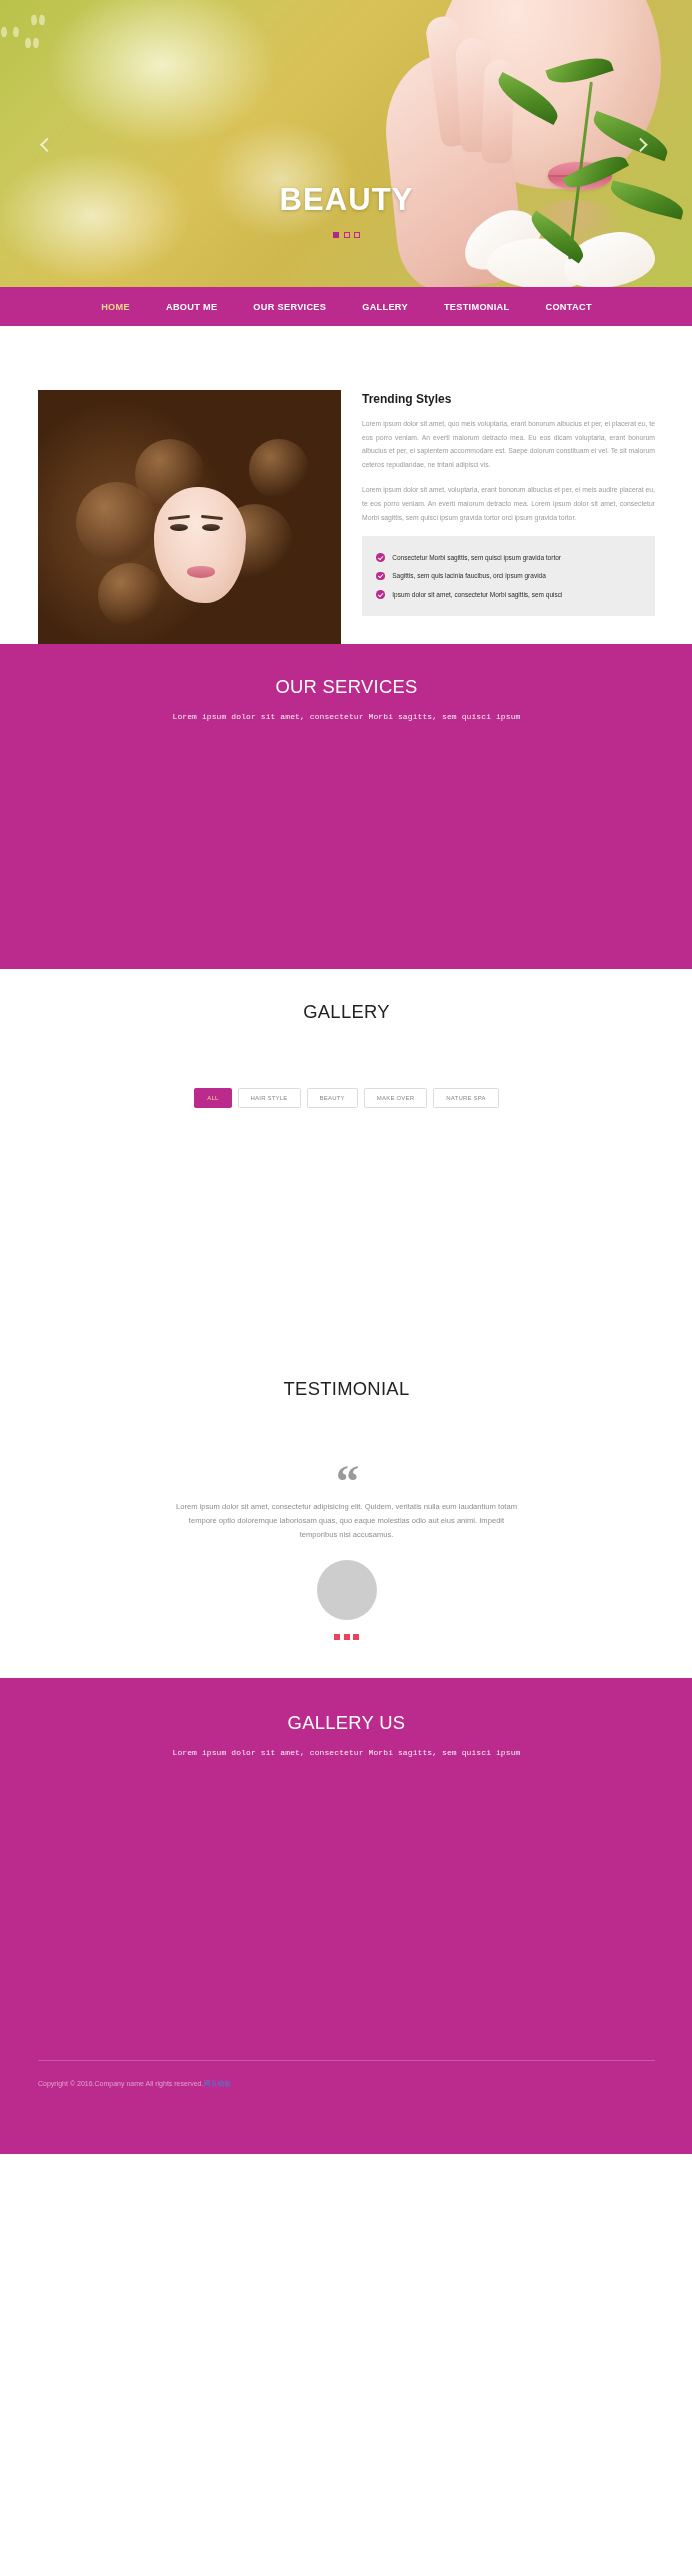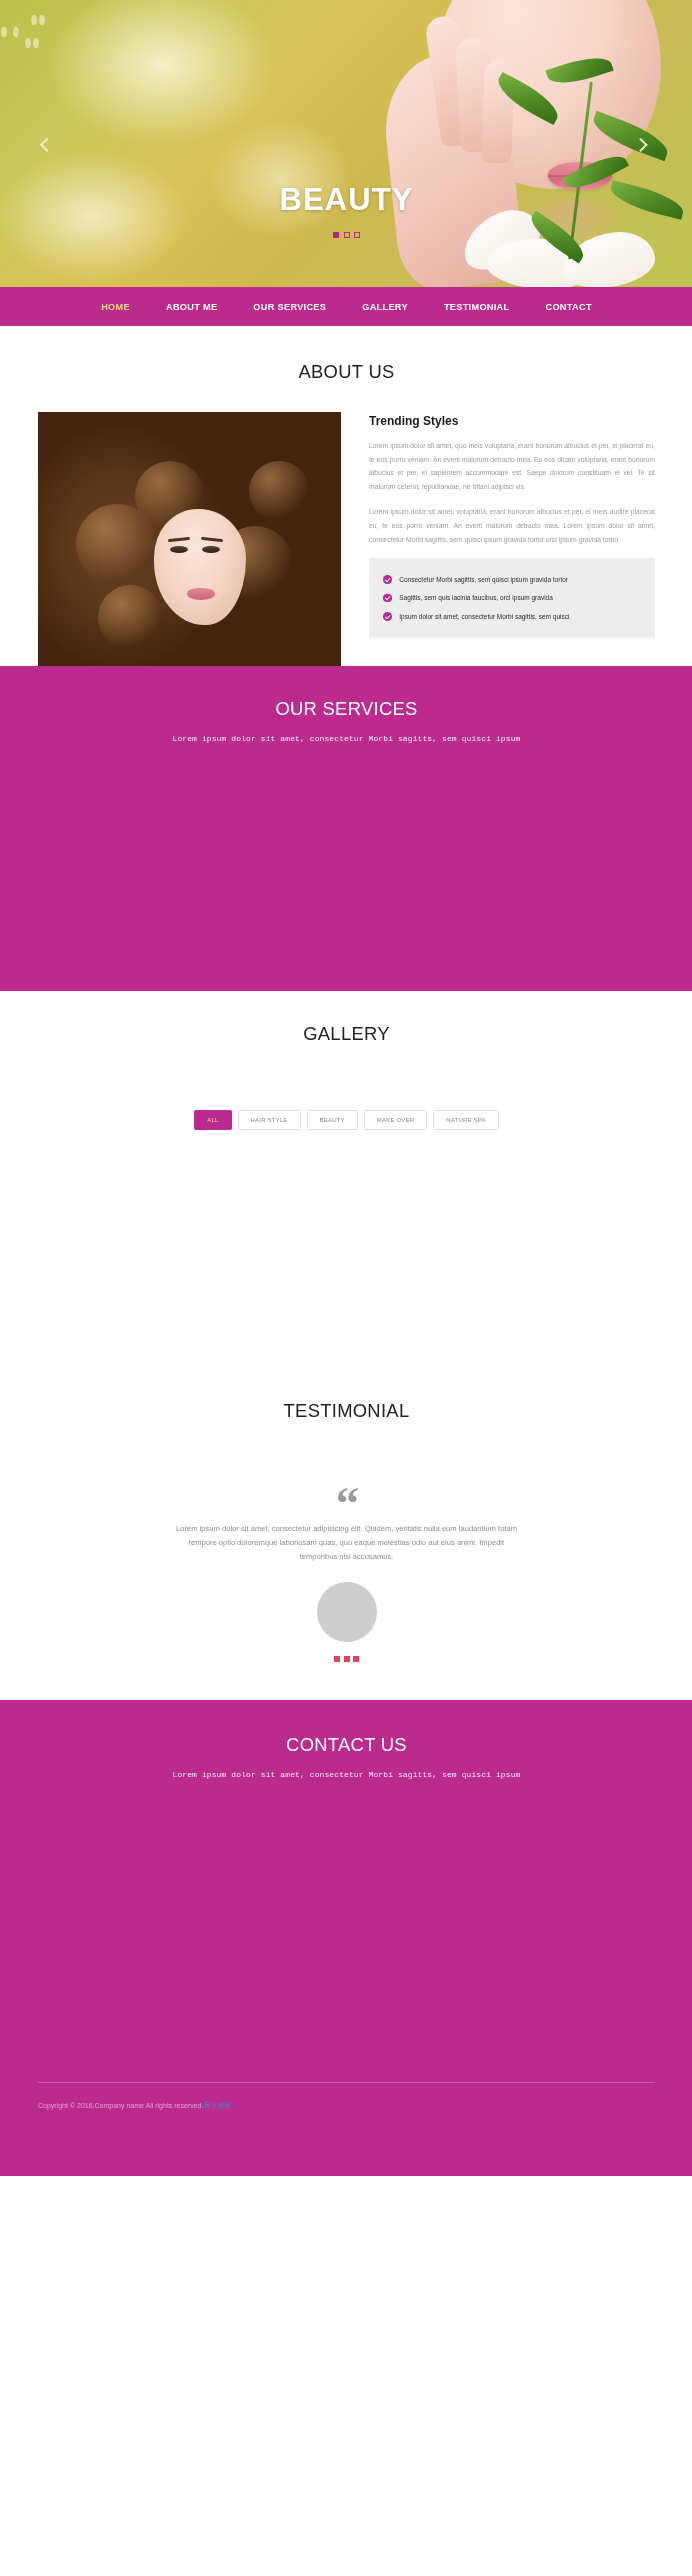--- a/index.html
+++ b/index.html
@@ -157,21 +157,21 @@
   }
   .sec-title.light { color:#ffffff; }
   .sec-sub {
     text-align:center; margin-top:14px;
     font-family:Liberation Mono, monospace;
     font-size:8px; color:rgba(255,255,255,.92); letter-spacing:0.1px;
   }
 
   
   .about { background:#fff; padding:35px 0 0; }
-  .about-grid { display:flex; gap:28px; margin-top:29px; align-items:flex-start; }
+  .about-grid { display:flex; gap:21px; margin-top:29px; align-items:flex-start; }
   .about-photo {
     width:303px; height:254px; flex:0 0 303px; overflow:hidden; position:relative;
     background:linear-gradient(160deg,#f7f5f4 0%, #efe9e6 100%);
   }
   .hair {
     position:absolute; left:0; top:0; width:100%; height:100%;
     background:
       radial-gradient(ellipse 108px 124px at 81px 135px, #6d4526 0%, #5a3518 55%, #43250f 100%),
       radial-gradient(ellipse 92px 103px at 179px 81px, #7b5130 0%, #5d3a1c 60%, #452712 100%),
       radial-gradient(ellipse 81px 87px at 233px 179px, #6a4322 0%, #4f2e14 70%),
@@ -349,21 +349,20 @@
         <a href="#">TESTIMONIAL</a>
       </li>
       <li class="nav-item">
         <a href="#">CONTACT</a>
       </li>
     </ul>
   </nav>
 
   <section class="section about">
     <div class="container">
-      <h2 class="sec-title">ABOUT US</h2>
 
       <div class="about-grid">
         <div class="about-photo">
           <div class="hair"></div>
           <div class="curl c1"></div>
           <div class="curl c2"></div>
           <div class="curl c3"></div>
           <div class="curl c4"></div>
           <div class="curl c5"></div>
           <div class="face2"></div>
@@ -432,21 +431,21 @@
       <div class="t-dots">
         <span class="t-dot"></span>
         <span class="t-dot"></span>
         <span class="t-dot"></span>
       </div>
     </div>
   </section>
 
   <section class="section contact">
     <div class="container">
-      <h2 class="sec-title light">CONTACT US</h2>
+      <h2 class="sec-title light">GALLERY US</h2>
       <p class="sec-sub">Lorem ipsum dolor sit amet, consectetur Morbi sagitts, sem quisci ipsum</p>
       <div class="contact-space"></div>
     </div>
     <div class="footer-divider"></div>
   </section>
 
   <footer class="footer">
     <div class="copyright">
       <span>Copyright © 2016.Company name All rights reserved.</span><a href="#">网页模板</a>
     </div>

